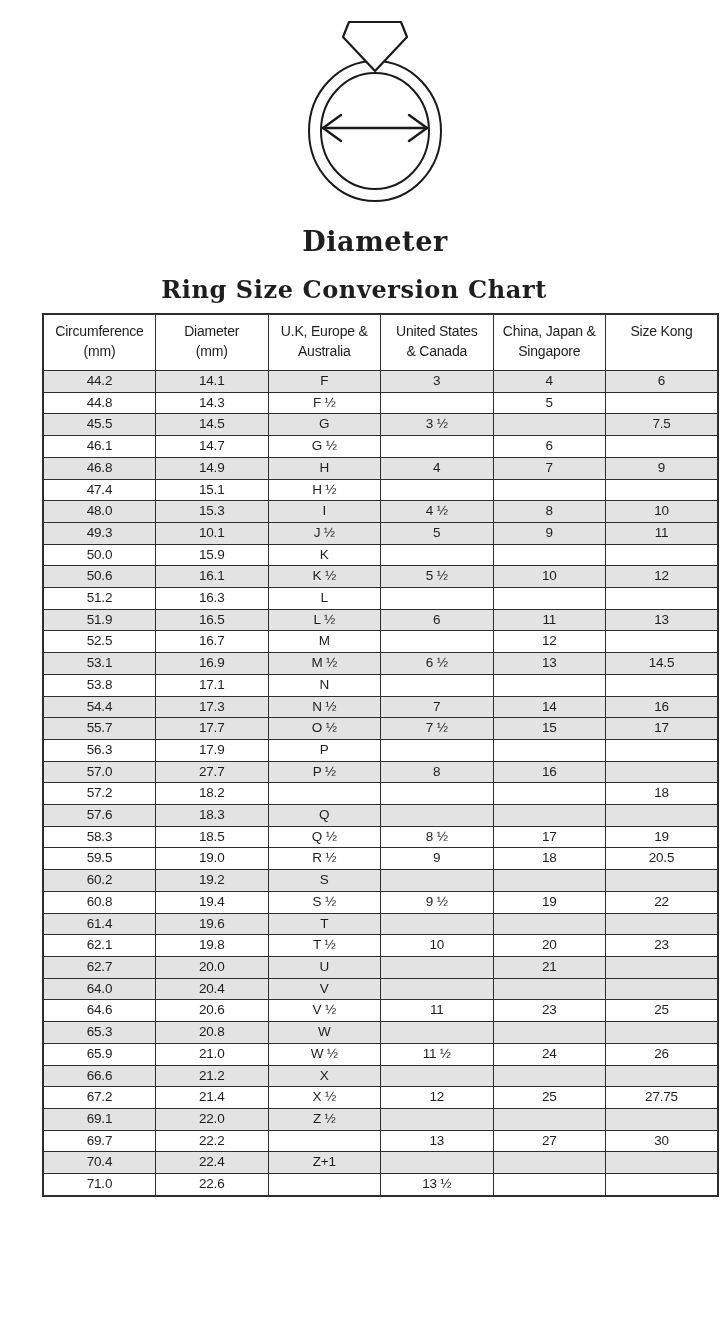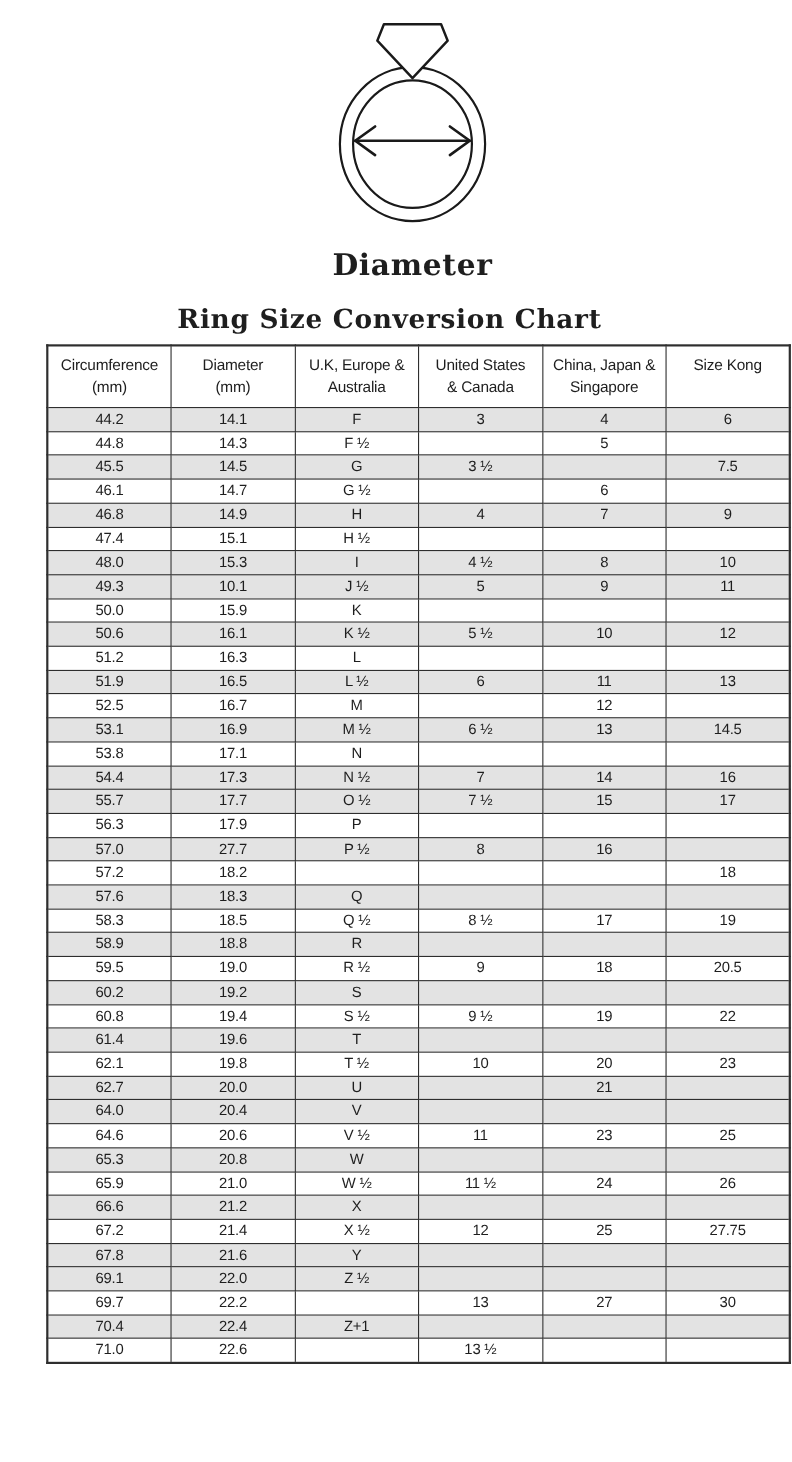--- a/index.html
+++ b/index.html
@@ -304,28 +304,20 @@
           <td></td>
         </tr>
         <tr class="row-plain">
           <td>58.3</td>
           <td>18.5</td>
           <td>Q ½</td>
           <td>8 ½</td>
           <td>17</td>
           <td>19</td>
         </tr>
-        <tr class="row-shaded">
-          <td>58.9</td>
-          <td>18.8</td>
-          <td>R</td>
-          <td></td>
-          <td></td>
-          <td></td>
-        </tr>
         <tr class="row-plain">
           <td>59.5</td>
           <td>19.0</td>
           <td>R ½</td>
           <td>9</td>
           <td>18</td>
           <td>20.5</td>
         </tr>
         <tr class="row-shaded">
           <td>60.2</td>
@@ -409,28 +401,20 @@
         </tr>
         <tr class="row-plain">
           <td>67.2</td>
           <td>21.4</td>
           <td>X ½</td>
           <td>12</td>
           <td>25</td>
           <td>27.75</td>
         </tr>
         <tr class="row-shaded">
-          <td>67.8</td>
-          <td>21.6</td>
-          <td>Y</td>
-          <td></td>
-          <td></td>
-          <td></td>
-        </tr>
-        <tr class="row-shaded">
           <td>69.1</td>
           <td>22.0</td>
           <td>Z ½</td>
           <td></td>
           <td></td>
           <td></td>
         </tr>
         <tr class="row-plain">
           <td>69.7</td>
           <td>22.2</td>

